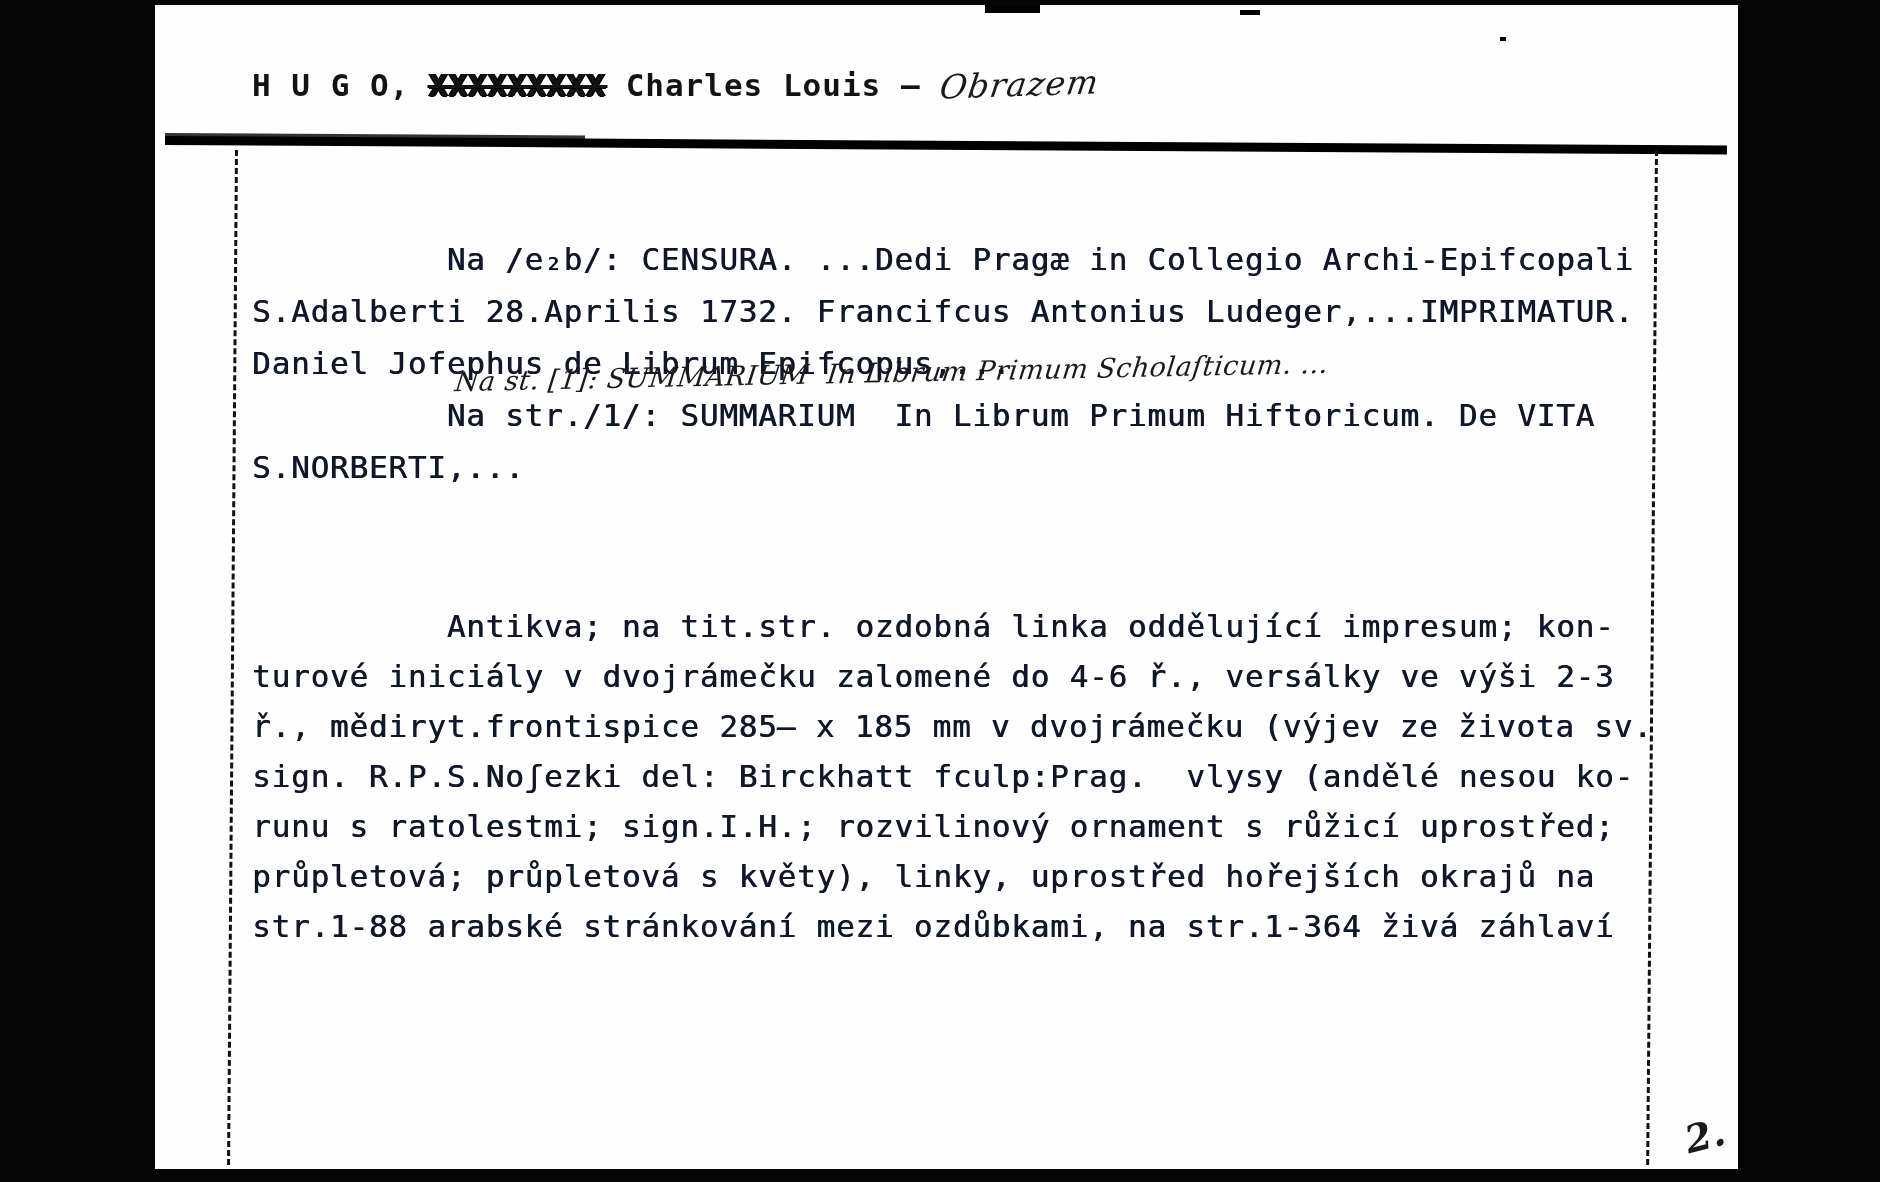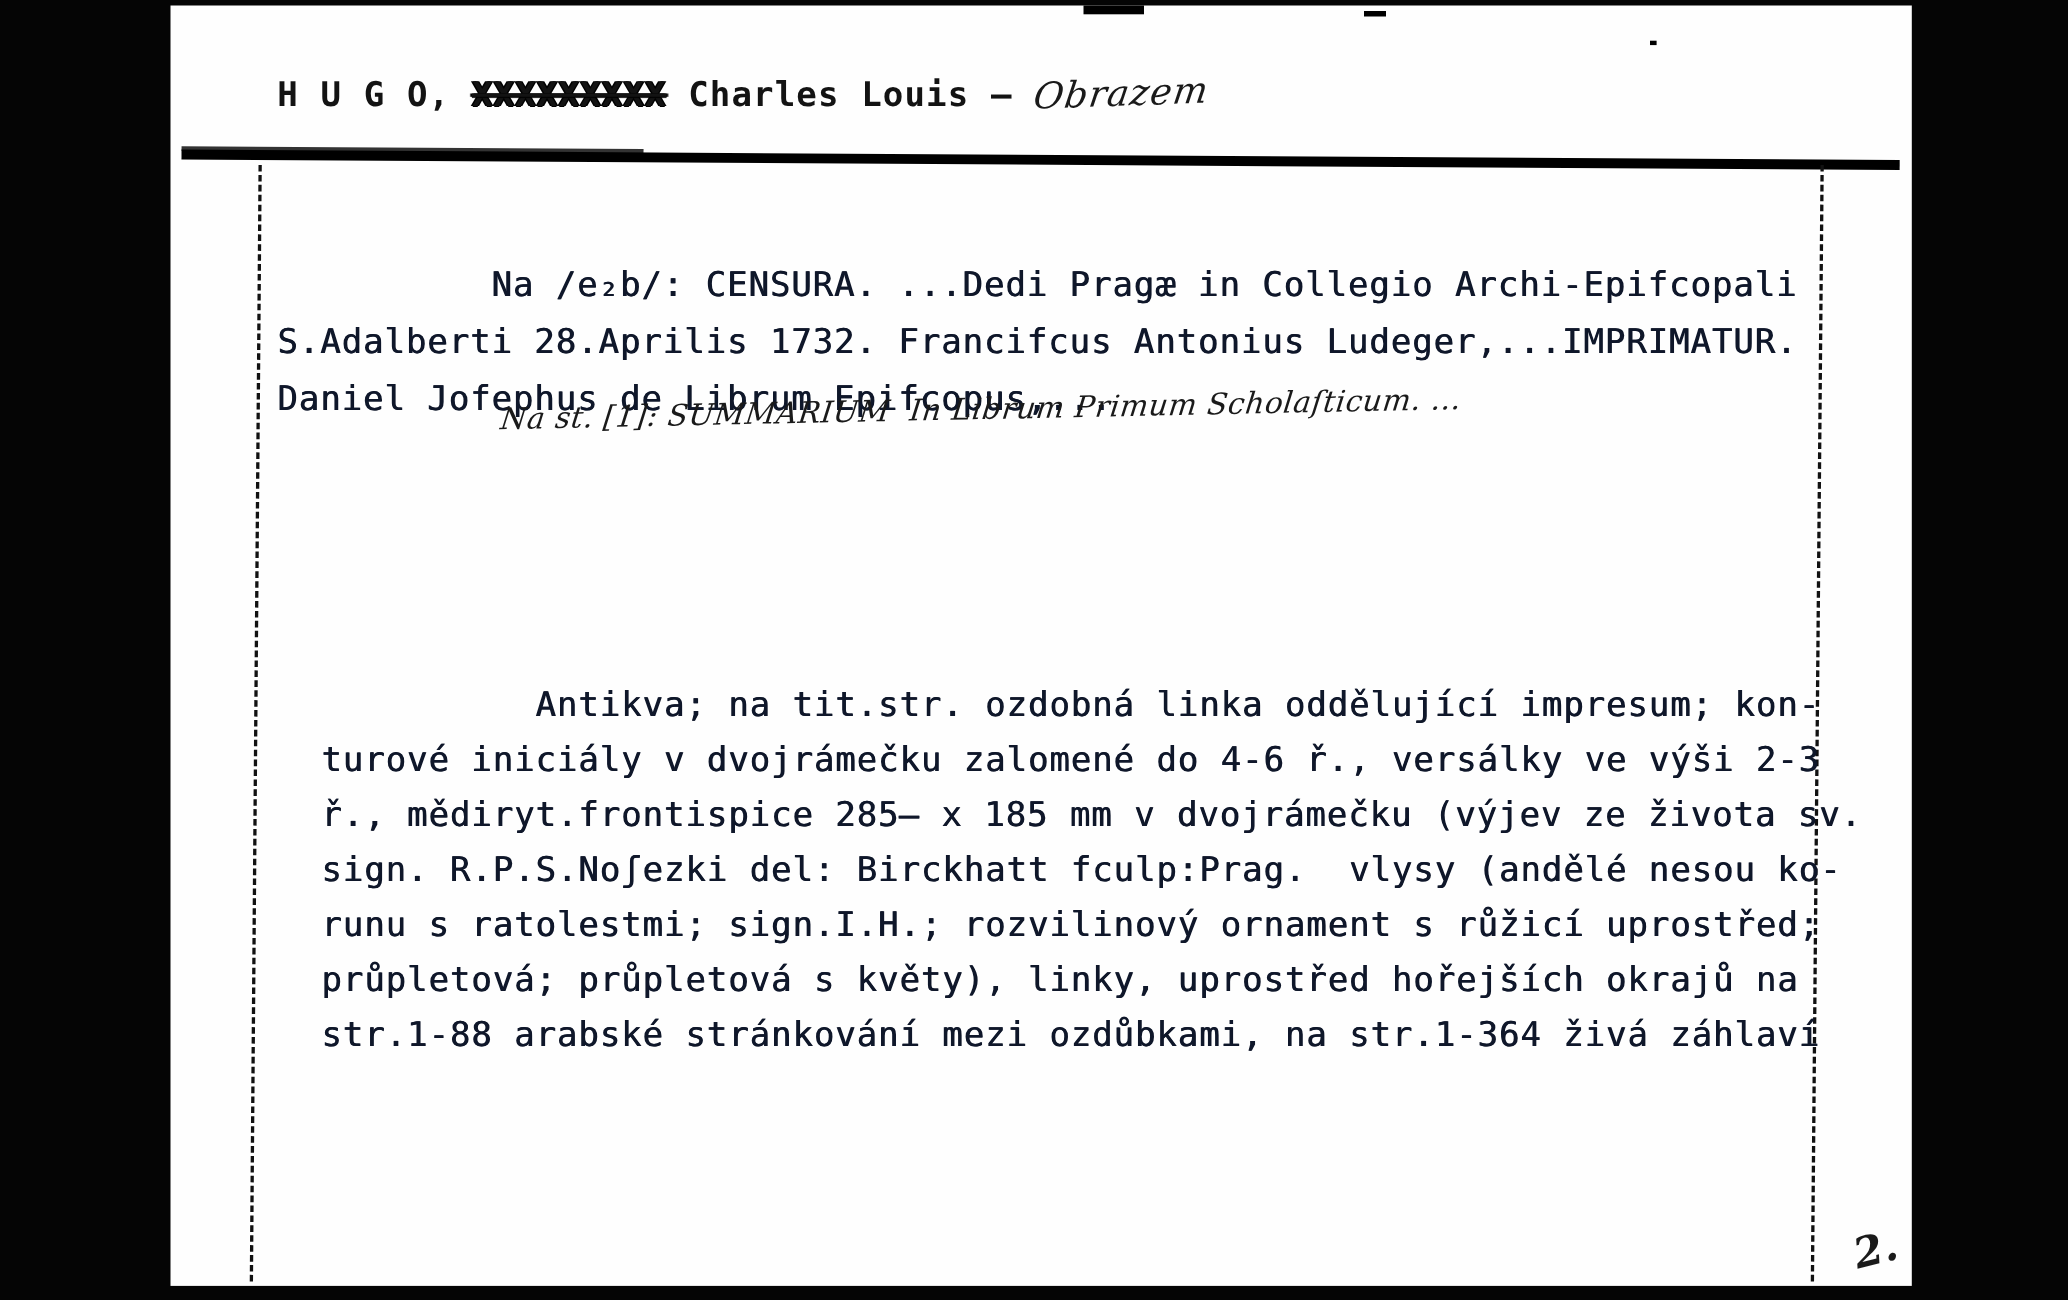--- a/index.html
+++ b/index.html
@@ -20,21 +20,21 @@
   
   .dash-l{position:absolute;left:80px;top:145px;height:1015px;border-left:3px dashed #111;
           transform:rotate(0.45deg);transform-origin:top center;}
   .dash-r{position:absolute;left:1500px;top:145px;height:1015px;border-left:3px dashed #111;
           transform:rotate(0.5deg);transform-origin:top center;}
   
   .block{position:absolute;color:#0f172a;font-size:31px;letter-spacing:0.8px;
          text-shadow:0.6px 0 currentColor;}
   .tline{white-space:pre;}
   .p1{left:97px;top:228px;line-height:52px;}
-  .p2{left:97px;top:611px;line-height:50px;margin-left:40px;}
+  .p2{left:97px;top:596px;line-height:50px;}
   .interline{position:absolute;left:300px;top:352px;font-size:27px;letter-spacing:0.5px;
              transform:rotate(-1.2deg) skewX(-8deg);white-space:pre;}
   .pagenum{position:absolute;left:1530px;top:1108px;font-size:38px;font-weight:bold;
            transform:rotate(-14deg);}
   
   .speck{position:absolute;background:#000;}
 </style>
 </head>
 <body>
 
@@ -44,20 +44,22 @@
     <div class="hdr"><span class="seg">H U G O,</span><span class="seg"> </span><span class="seg struck">XXXXXXXXX</span><span class="seg"> Charles Louis </span><span class="seg">—</span><span class="seg"> </span><span class="seg hand hdr-hand">Obrazem</span></div>
 
     <div class="rule"></div>
     <div class="dash-l"></div>
     <div class="dash-r"></div>
 
     <div class="block p1">
         <div class="tline">          Na /e₂b/: CENSURA. ...Dedi Pragæ in Collegio Archi-Epifcopali</div>
         <div class="tline">S.Adalberti 28.Aprilis 1732. Francifcus Antonius Ludeger,...IMPRIMATUR.</div>
         <div class="tline">Daniel Jofephus de Librum Epifcopus,...</div>
+        <div class="tline">          Na str./1/: SUMMARIUM  In Librum Primum Hiftoricum. De VITA</div>
+        <div class="tline">S.NORBERTI,...</div>
       </div>
 
     <div class="hand interline">Na st. [1]: SUMMARIUM  In Librum Primum Scholaſticum. ...</div>
 
     <div class="block p2">
         <div class="tline">          Antikva; na tit.str. ozdobná linka oddělující impresum; kon-</div>
         <div class="tline">turové iniciály v dvojrámečku zalomené do 4-6 ř., versálky ve výši 2-3</div>
         <div class="tline">ř., mědiryt.frontispice 285̶ x 185 mm v dvojrámečku (výjev ze života sv.</div>
         <div class="tline">sign. R.P.S.Noʃezki del: Birckhatt fculp:Prag.  vlysy (andělé nesou ko-</div>
         <div class="tline">runu s ratolestmi; sign.I.H.; rozvilinový ornament s růžicí uprostřed;</div>

